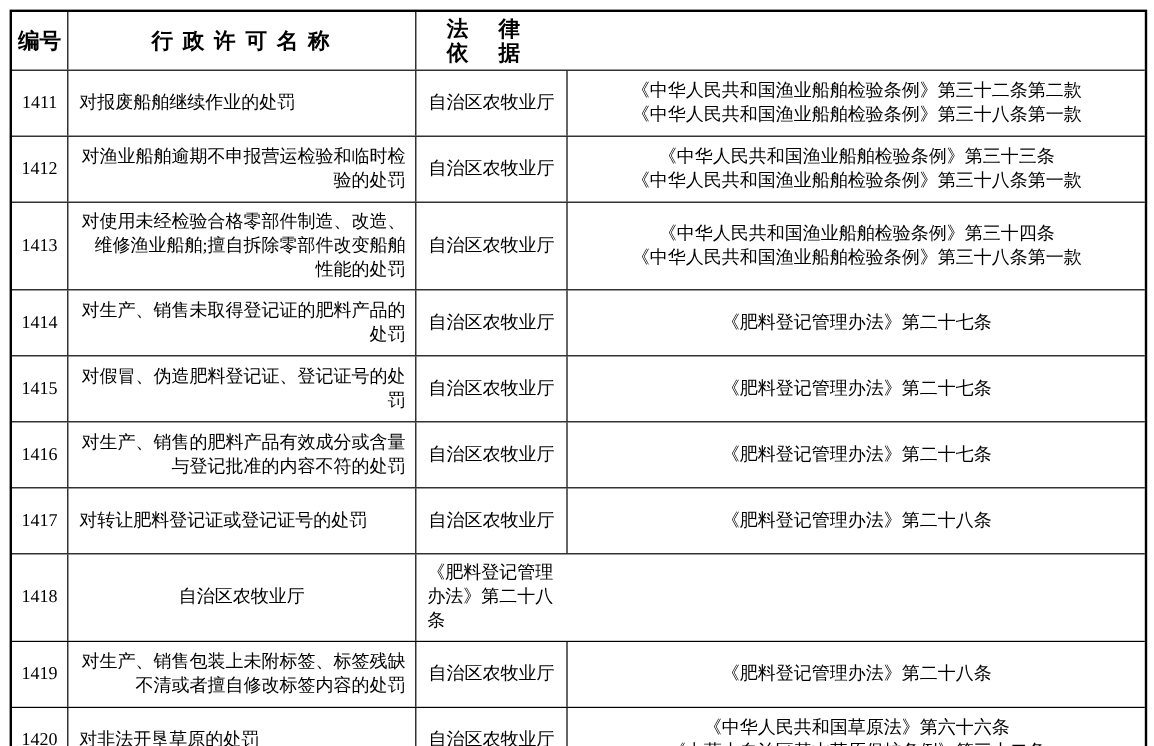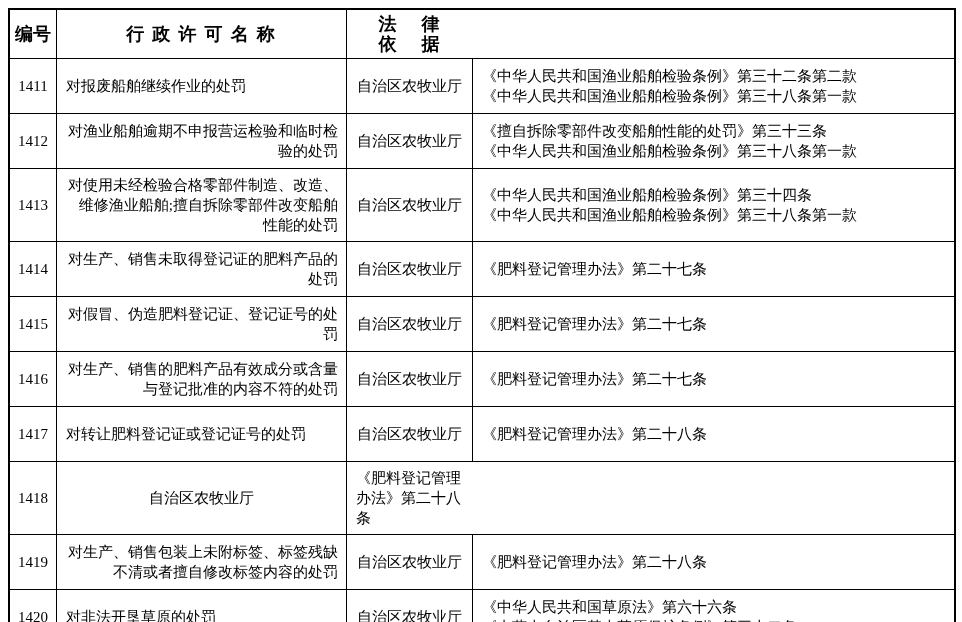--- a/index.html
+++ b/index.html
@@ -54,38 +54,37 @@
     font-size: 18px;
     padding: 4px 2px;
   }
   .th.c-name, .th.c-agency {
     letter-spacing: 0.45em;
     padding-left: 0.45em; 
   }
   .th.c-legal {
     letter-spacing: 1.4em;
     padding-left: 1.4em;
-    text-align: center;
   }
   .td.c-id {
     align-items: center;
     padding: 6px 2px;
   }
   .td.c-name {
     align-items: flex-start;
     text-align: right;
     padding: 6px 8px 6px 9px;
   }
   .td.c-agency {
     align-items: center;
     text-align: center;
     padding: 6px 2px;
   }
   .td.c-legal {
-    align-items: flex-start;
+    align-items: center;
     text-align: left;
     padding: 6px 8px 6px 9px;
   }
 </style>
 </head>
 <body>
 
 <div class="page">
   <div class="table">
     <div class="thead">
@@ -101,21 +100,21 @@
           <div class="td c-legal">
             <div>《中华人民共和国渔业船舶检验条例》第三十二条第二款</div>
             <div>《中华人民共和国渔业船舶检验条例》第三十八条第一款</div>
           </div>
         </div>
         <div class="tr">
           <div class="td c-id">1412</div>
           <div class="td c-name">对渔业船舶逾期不申报营运检验和临时检验的处罚</div>
           <div class="td c-agency">自治区农牧业厅</div>
           <div class="td c-legal">
-            <div>《擅自拆除零部件改变船舶性能的处罚》第三十三条</div>
+            <div>《中华人民共和国渔业船舶检验条例》第三十三条</div>
             <div>《中华人民共和国渔业船舶检验条例》第三十八条第一款</div>
           </div>
         </div>
         <div class="tr">
           <div class="td c-id">1413</div>
           <div class="td c-name">对使用未经检验合格零部件制造、改造、维修渔业船舶;擅自拆除零部件改变船舶性能的处罚</div>
           <div class="td c-agency">自治区农牧业厅</div>
           <div class="td c-legal">
             <div>《中华人民共和国渔业船舶检验条例》第三十四条</div>
             <div>《中华人民共和国渔业船舶检验条例》第三十八条第一款</div>

